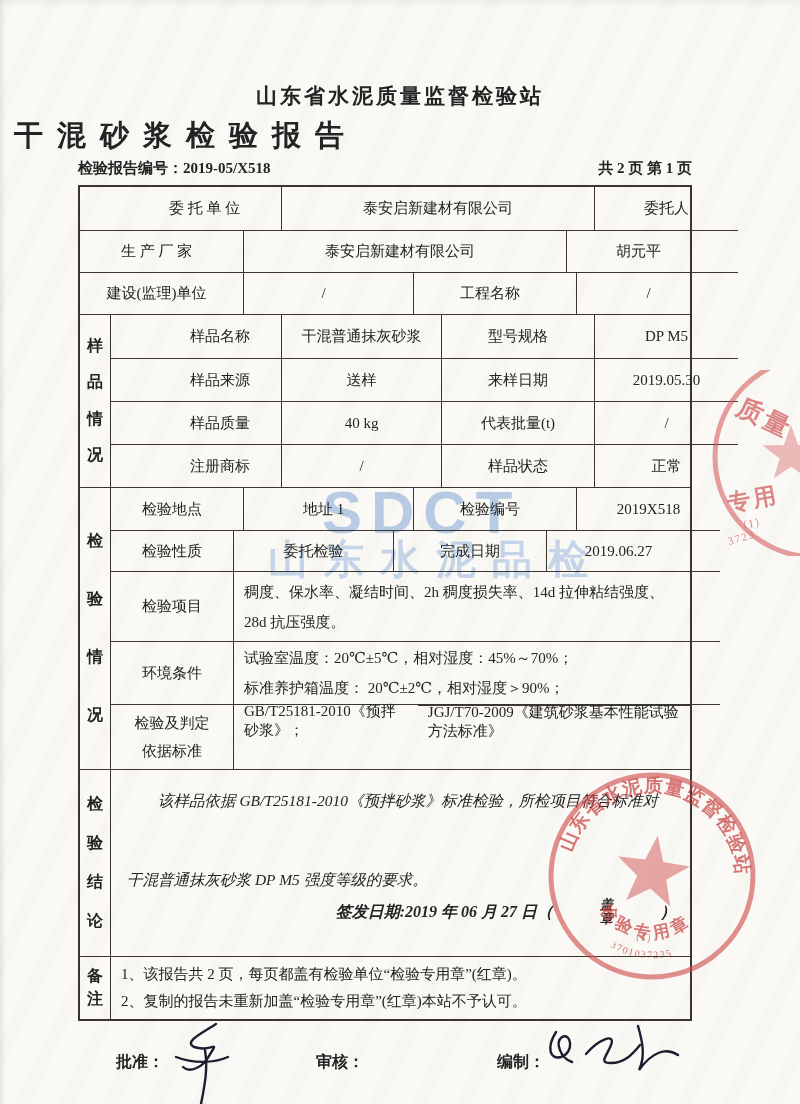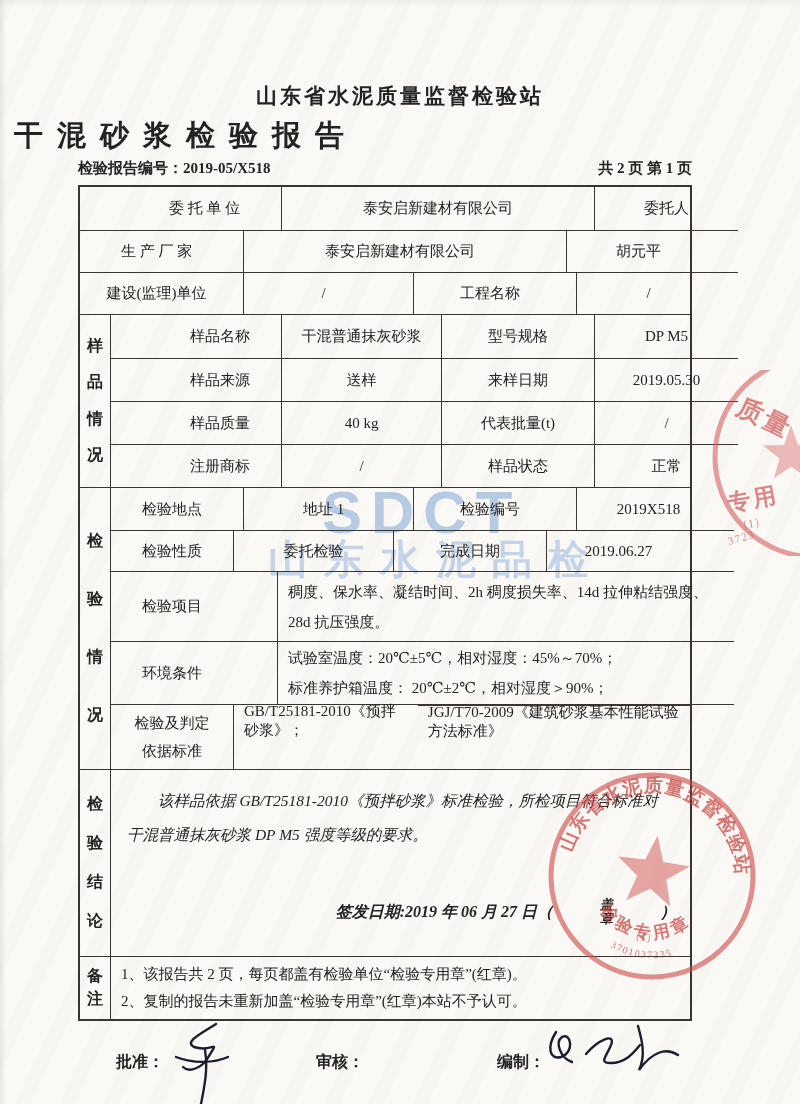--- a/index.html
+++ b/index.html
@@ -48,33 +48,33 @@
   .c{
     display:flex;align-items:center;justify-content:center;text-align:center;
     box-sizing:border-box;font-size:15px;overflow:hidden;
   }
   .c + .c{border-left:1.5px solid #3a362f;}
   .w153{width:153px;flex:0 0 153px;}
   .w313{width:313px;flex:0 0 313px;}
   .w144{width:144px;flex:0 0 144px;}
   .w160{width:160px;flex:0 0 160px;}
   .w122{width:122px;flex:0 0 122px;}
-  .w457{width:457px;flex:0 0 457px;margin-left:44px;}
+  .w457{width:457px;flex:0 0 457px;}
   .h43{height:43px;padding-left:48px;} .h42{height:42px;gap:10px;} .h41{height:41px;}
   .h70{height:70px;} .h63{height:63px;} .h65{height:65px;}
   .left-text{justify-content:flex-start;text-align:left;padding:0 10px;}
   .two-line{flex-direction:column;align-items:flex-start;justify-content:center;line-height:30px;}
   .lbl-two{flex-direction:column;line-height:28px;}
   .basis-col{display:flex;flex-direction:row;width:457px;flex:0 0 457px;border-left:1.5px solid #3a362f;box-sizing:border-box;}
   .basis-col .bv{height:32.5px;display:flex;align-items:center;padding:0 10px;font-size:15px;box-sizing:border-box;}
   .basis-col .bv + .bv{border-top:1.5px solid #3a362f;}
   
   .concl-content{position:relative;width:579px;flex:0 0 579px;height:186px;box-sizing:border-box;padding:14px 30px 0 16px;font-size:15.5px;font-style:italic;}
   .concl-line1{text-indent:2em;line-height:34px;}
-  .concl-line2{line-height:34px;}
+  .concl-line2{line-height:34px;margin-top:45px;}
   .sign-row{
     position:absolute;right:14px;top:128px;display:flex;align-items:center;
     font-size:16px;font-weight:600;gap:45px;
   }
   .seal-stack{display:inline-flex;flex-direction:column;line-height:14px;font-size:13px;text-align:center;margin:0 2px;}
   
   .rem-content{width:579px;flex:0 0 579px;height:62px;box-sizing:border-box;
     display:flex;flex-direction:column;justify-content:center;padding-left:10px;font-size:15px;line-height:27px;}
   
   .footer-label{position:absolute;font-size:16px;font-weight:600;z-index:3;margin-top:16px;}

